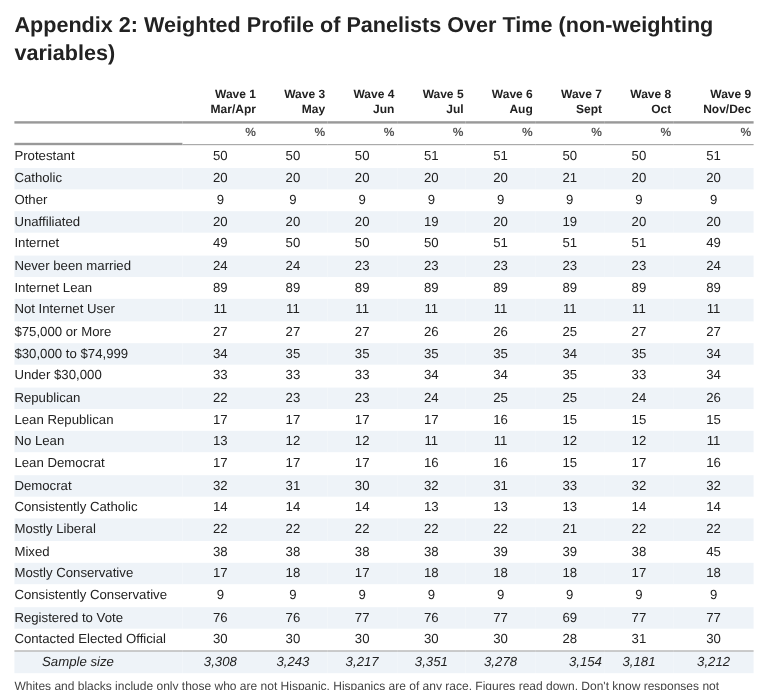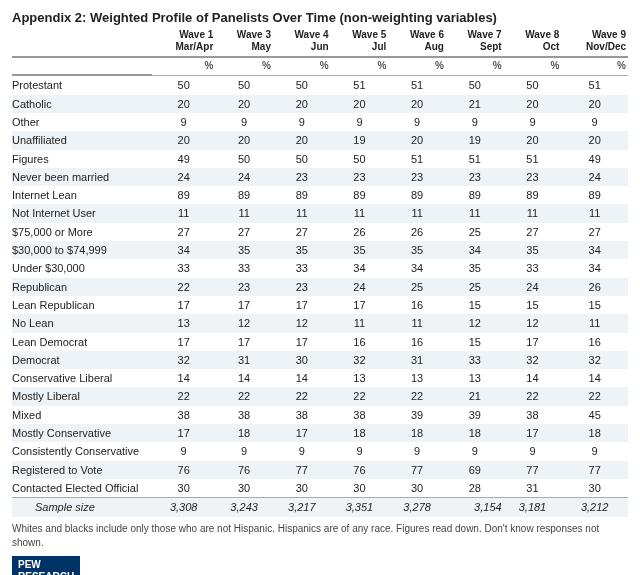--- a/index.html
+++ b/index.html
@@ -7,24 +7,24 @@
       font-family: Arial, sans-serif;
       font-size: 11px;
       background: #fff;
       width: 640px;
       min-height: 575px;
     }
     .container {
       padding: 10px 12px 8px 12px;
     }
     .title {
-      font-size: 13px;
+      font-size: 18px;
       font-weight: bold;
       color: #222;
-      margin-bottom: 0;
+      margin-bottom: 15px;
       line-height: 1.3;
     }
     table {
       width: 100%;
       border-collapse: collapse;
     }
     thead tr th {
       font-size: 10px;
       font-weight: bold;
       color: #222;
@@ -150,21 +150,21 @@
           <td>20</td>
           <td>20</td>
           <td>20</td>
           <td>19</td>
           <td>20</td>
           <td>19</td>
           <td>20</td>
           <td>20</td>
         </tr>
         <tr>
-          <td>Figures</td>
+          <td>Internet</td>
           <td>49</td>
           <td>50</td>
           <td>50</td>
           <td>50</td>
           <td>51</td>
           <td>51</td>
           <td>51</td>
           <td>49</td>
         </tr>
         <tr>
@@ -282,21 +282,21 @@
           <td>32</td>
           <td>31</td>
           <td>30</td>
           <td>32</td>
           <td>31</td>
           <td>33</td>
           <td>32</td>
           <td>32</td>
         </tr>
         <tr>
-          <td>Conservative Liberal</td>
+          <td>Consistently Catholic</td>
           <td>14</td>
           <td>14</td>
           <td>14</td>
           <td>13</td>
           <td>13</td>
           <td>13</td>
           <td>14</td>
           <td>14</td>
         </tr>
         <tr>

